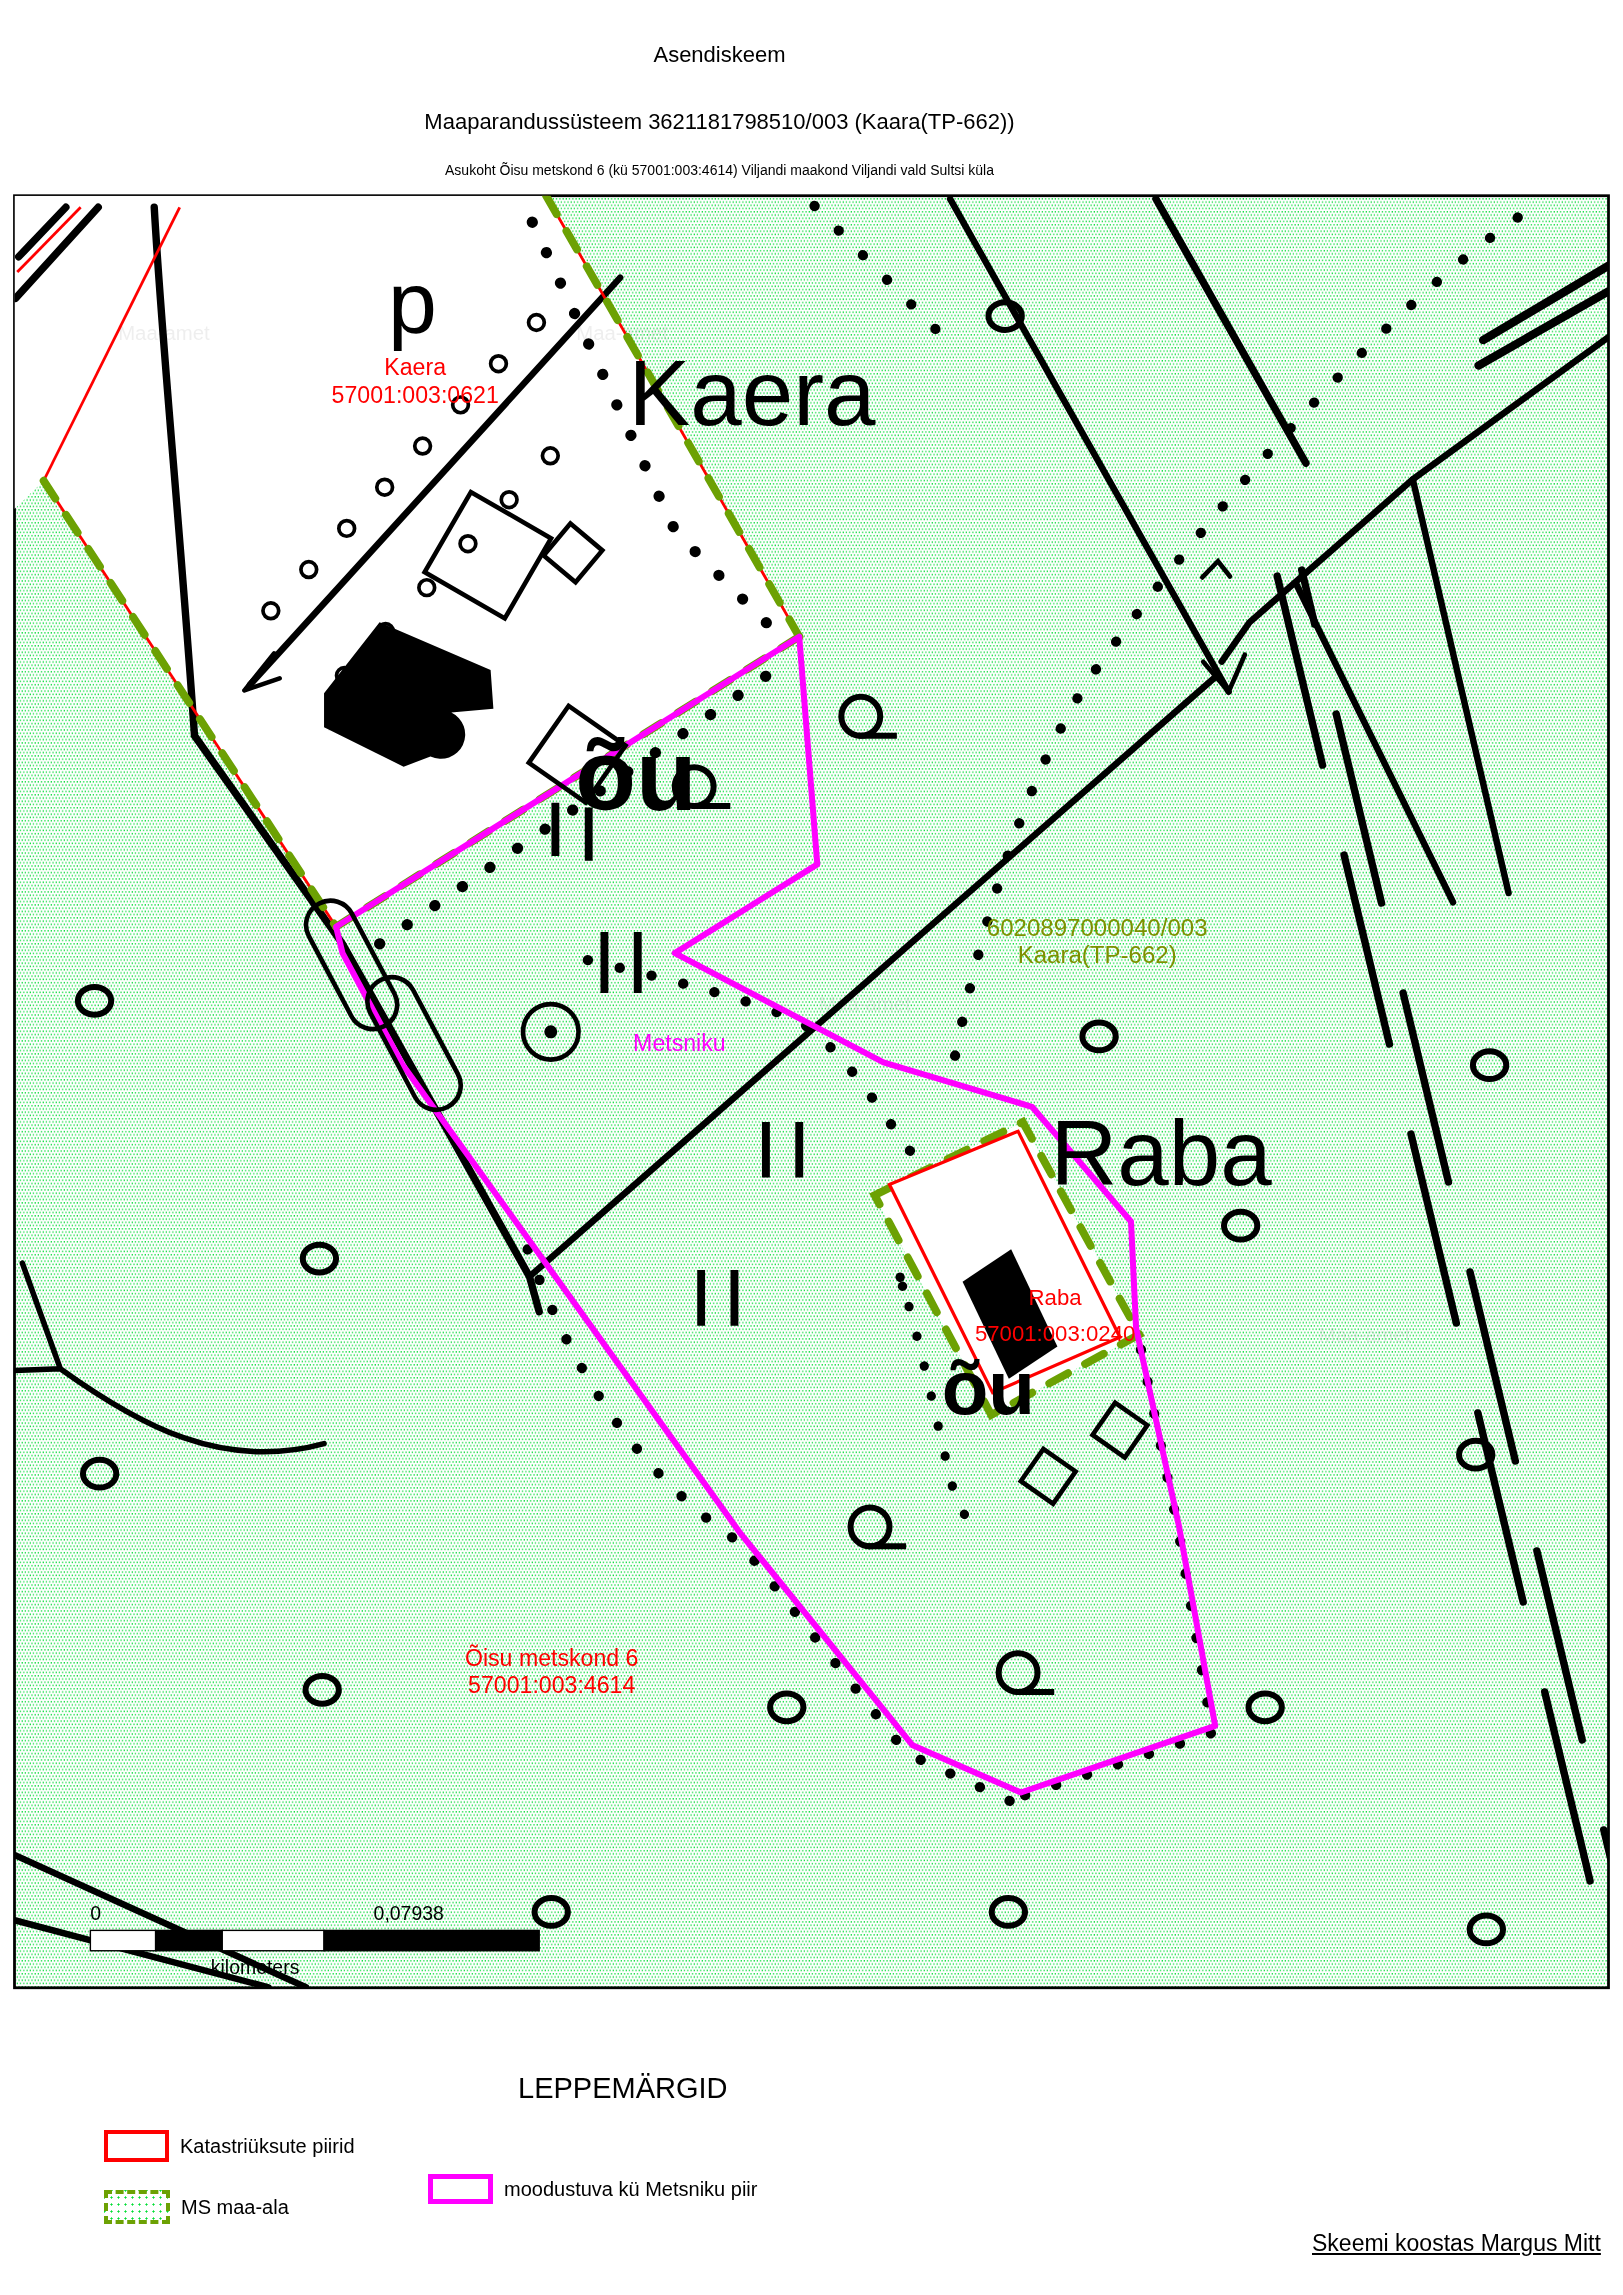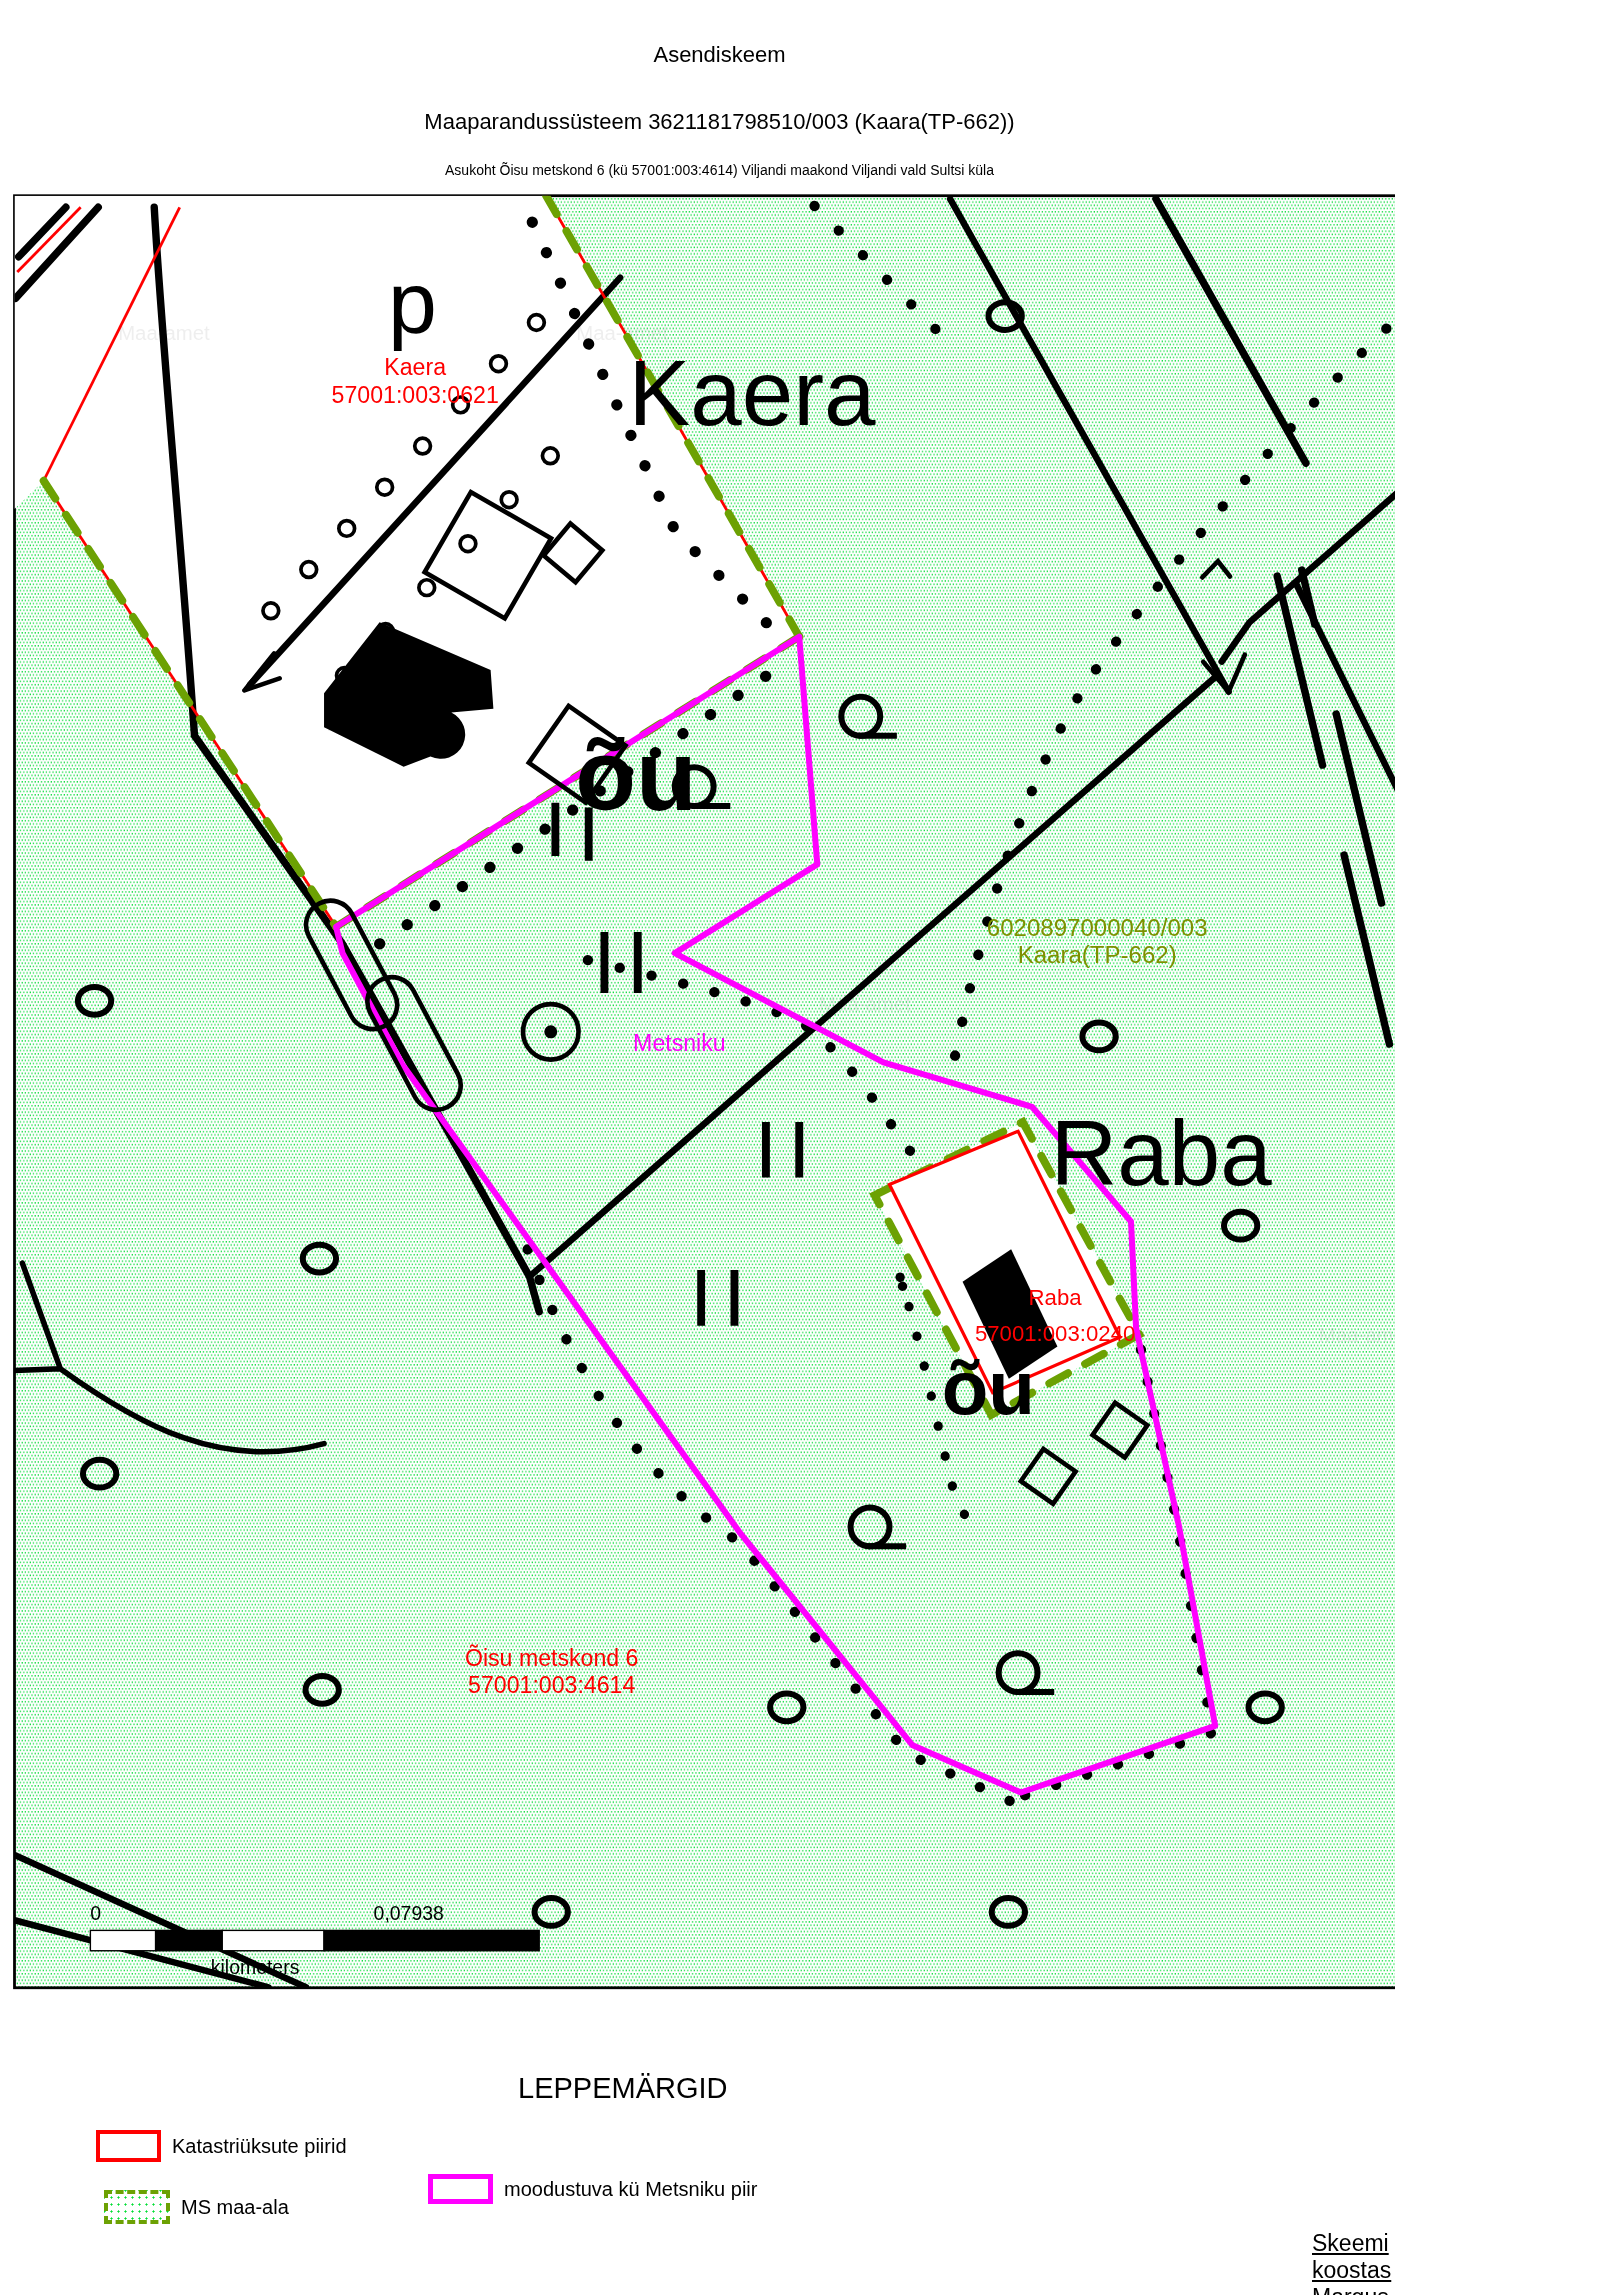--- a/index.html
+++ b/index.html
@@ -1,16 +1,16 @@
 <!DOCTYPE html>
 <html style="font-size:7.4px"><head>
 <meta charset="utf-8">
 <style>
   html,body{margin:0;padding:0;background:#fff;}
-  .page{position:relative;width:1395px;height:2295px;background:#ffffff;overflow:hidden;
+  .page{position:relative;width:1623px;height:2295px;background:#ffffff;overflow:hidden;
         font-family:"Liberation Sans",sans-serif;color:#000;}
   .titles{position:absolute;left:0;top:42px;width:1439px;text-align:center;}
   .titles .t1{font-size:22px;margin:0 0 41px 0;}
   .titles .t2{font-size:22px;margin:0 0 27px 0;}
   .titles .t3{font-size:14px;margin:0;}
   svg.map{position:absolute;left:0;top:0;}
   .legend-title{position:absolute;left:518px;top:2072px;width:259px;text-align:left;font-size:29px;}
   .legend-item{position:absolute;display:flex;align-items:center;}
   .sw{box-sizing:border-box;}
   .sw-red{width:65px;height:32px;border:4.2px solid #ff0000;background:#fff;}
@@ -233,21 +233,21 @@
         <text x="883" y="4150" font-size="42" fill="#000" text-anchor="middle">0,07938</text>
         <text x="551" y="4266" font-size="42" fill="#000" text-anchor="middle">kilometers</text>
       </g>
 
     </g>
   </svg>
 
   <section>
     <div class="legend-title">LEPPEMÄRGID</div>
 
-    <div class="legend-item" style="left:96px;top:2130px;">
+    <div class="legend-item" style="left:104px;top:2130px;">
       <div class="sw sw-red"></div>
       <div class="lab">Katastriüksute piirid</div>
     </div>
 
     <div class="legend-item" style="left:428px;top:2129px;margin-top:45px;">
       <div class="sw sw-mag"></div>
       <div class="lab">moodustuva kü Metsniku piir</div>
     </div>
 
     <div class="legend-item" style="left:104px;top:2190px;">

